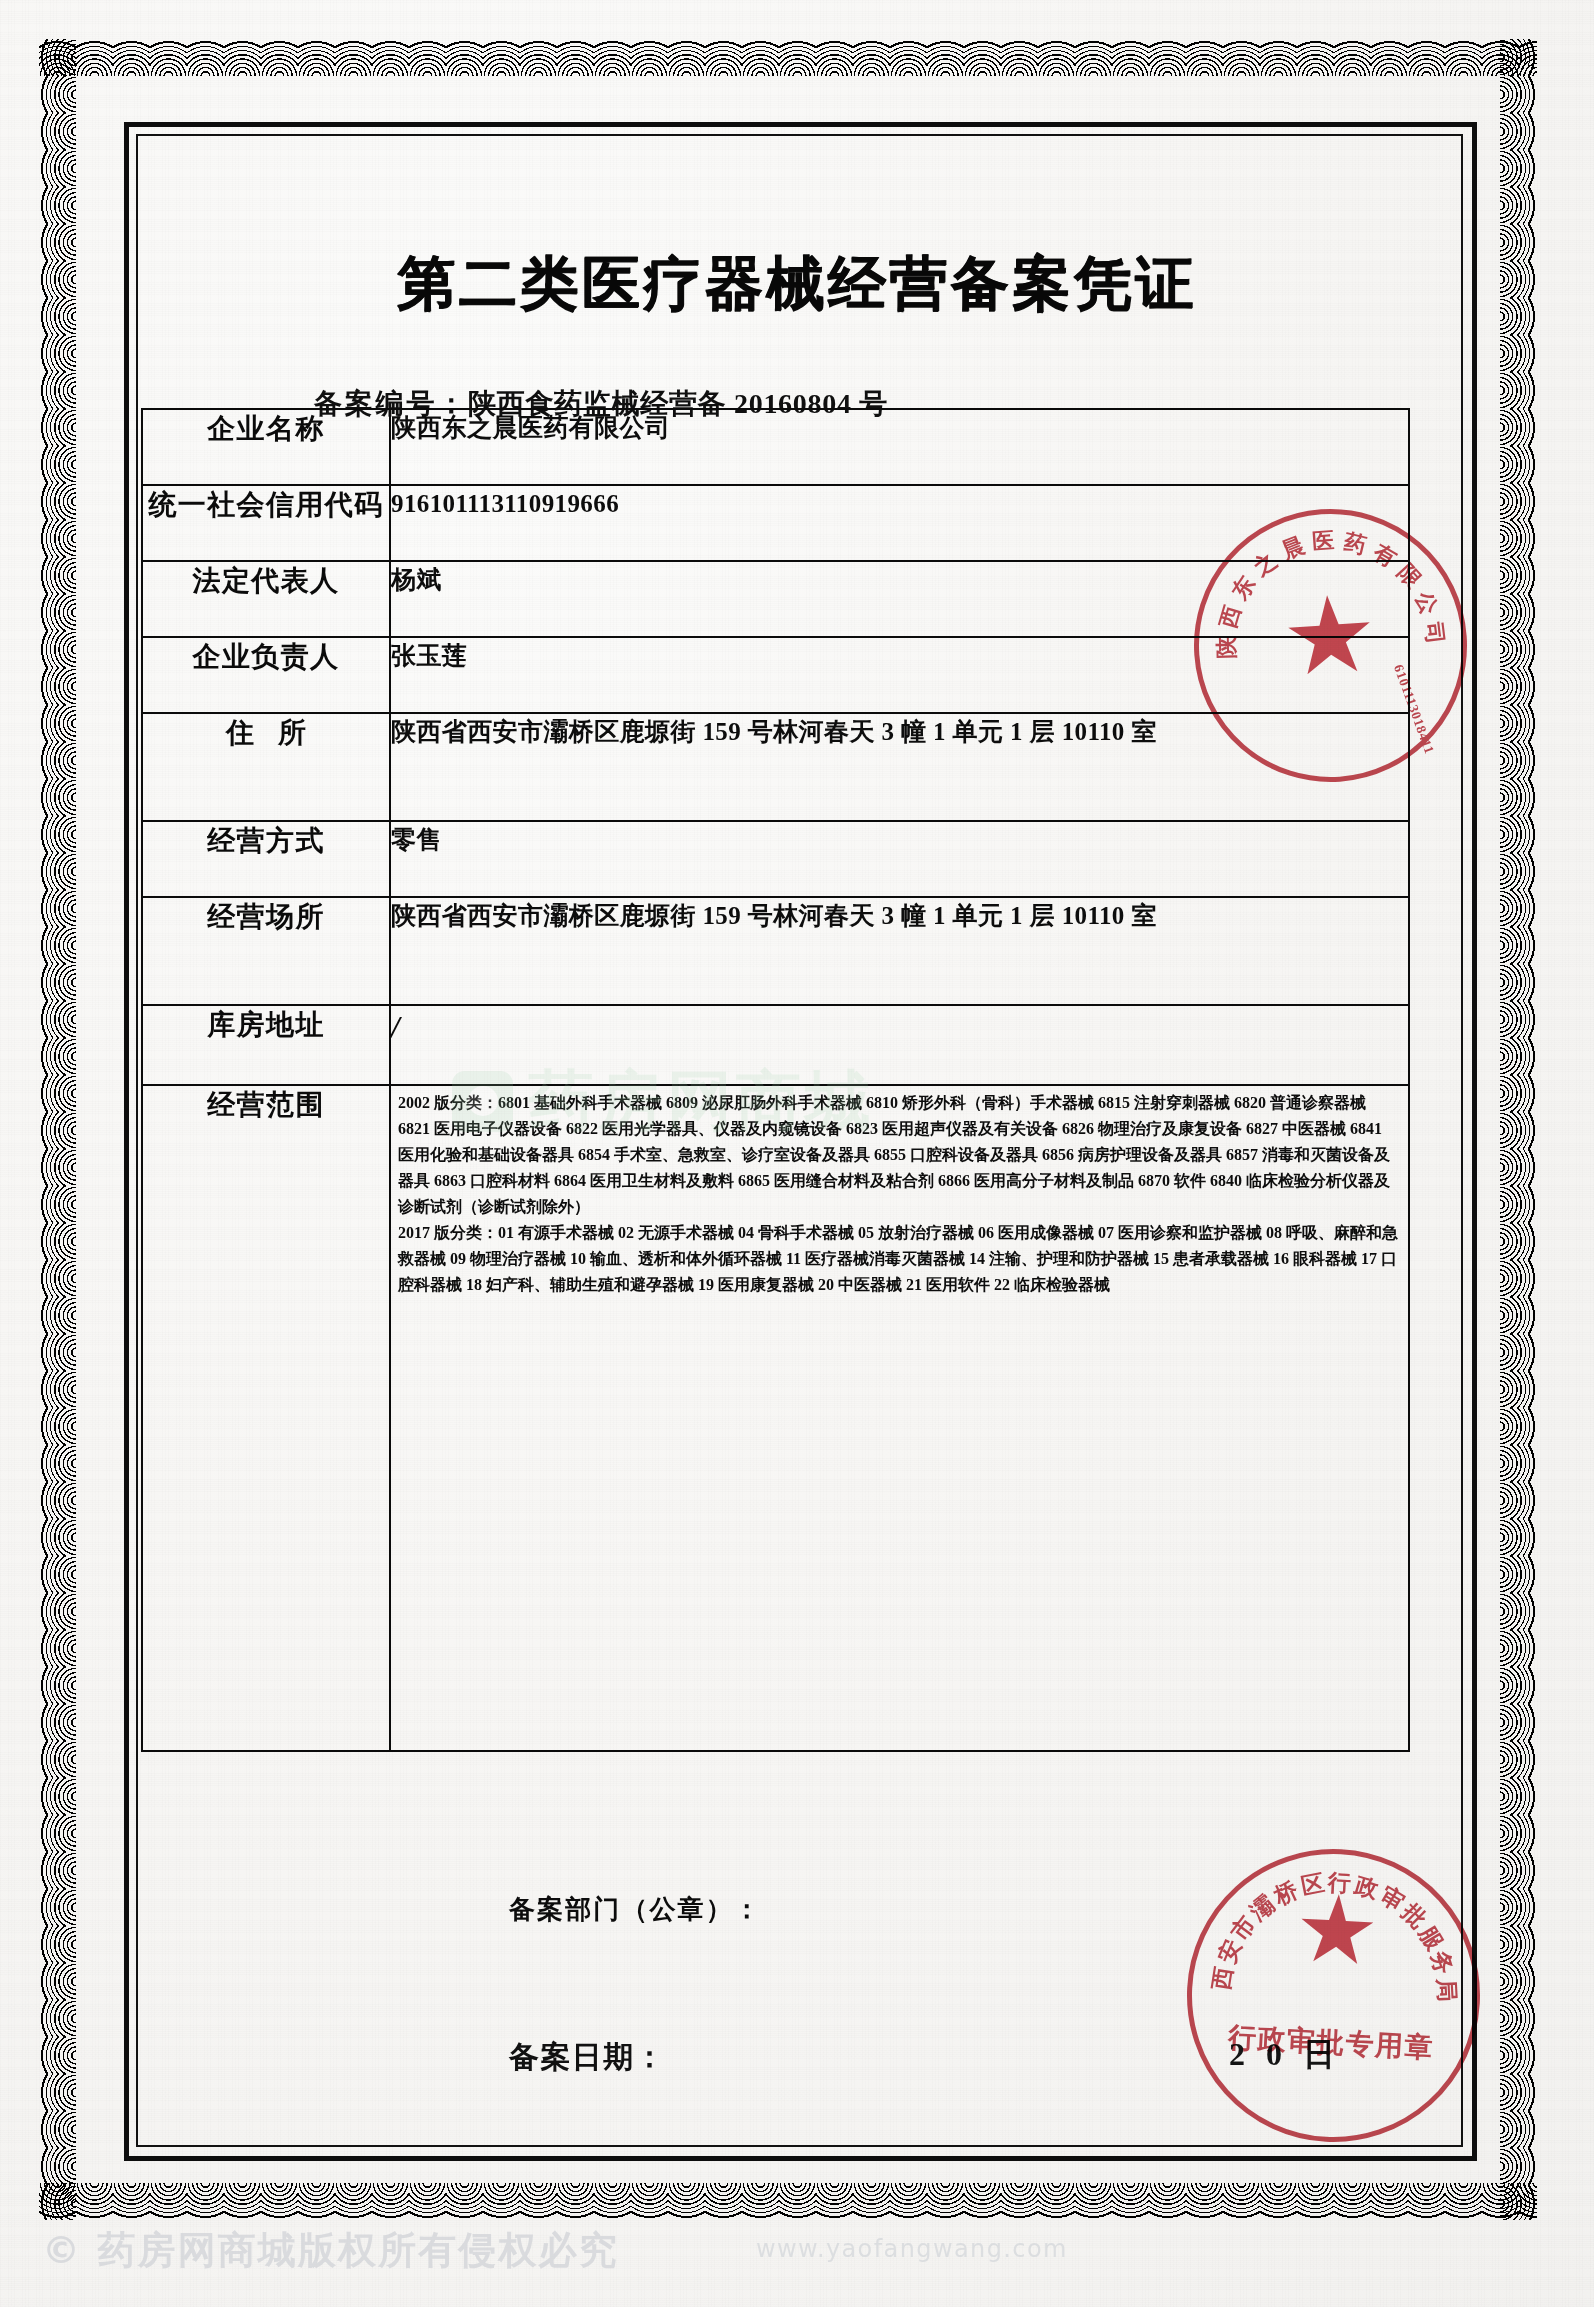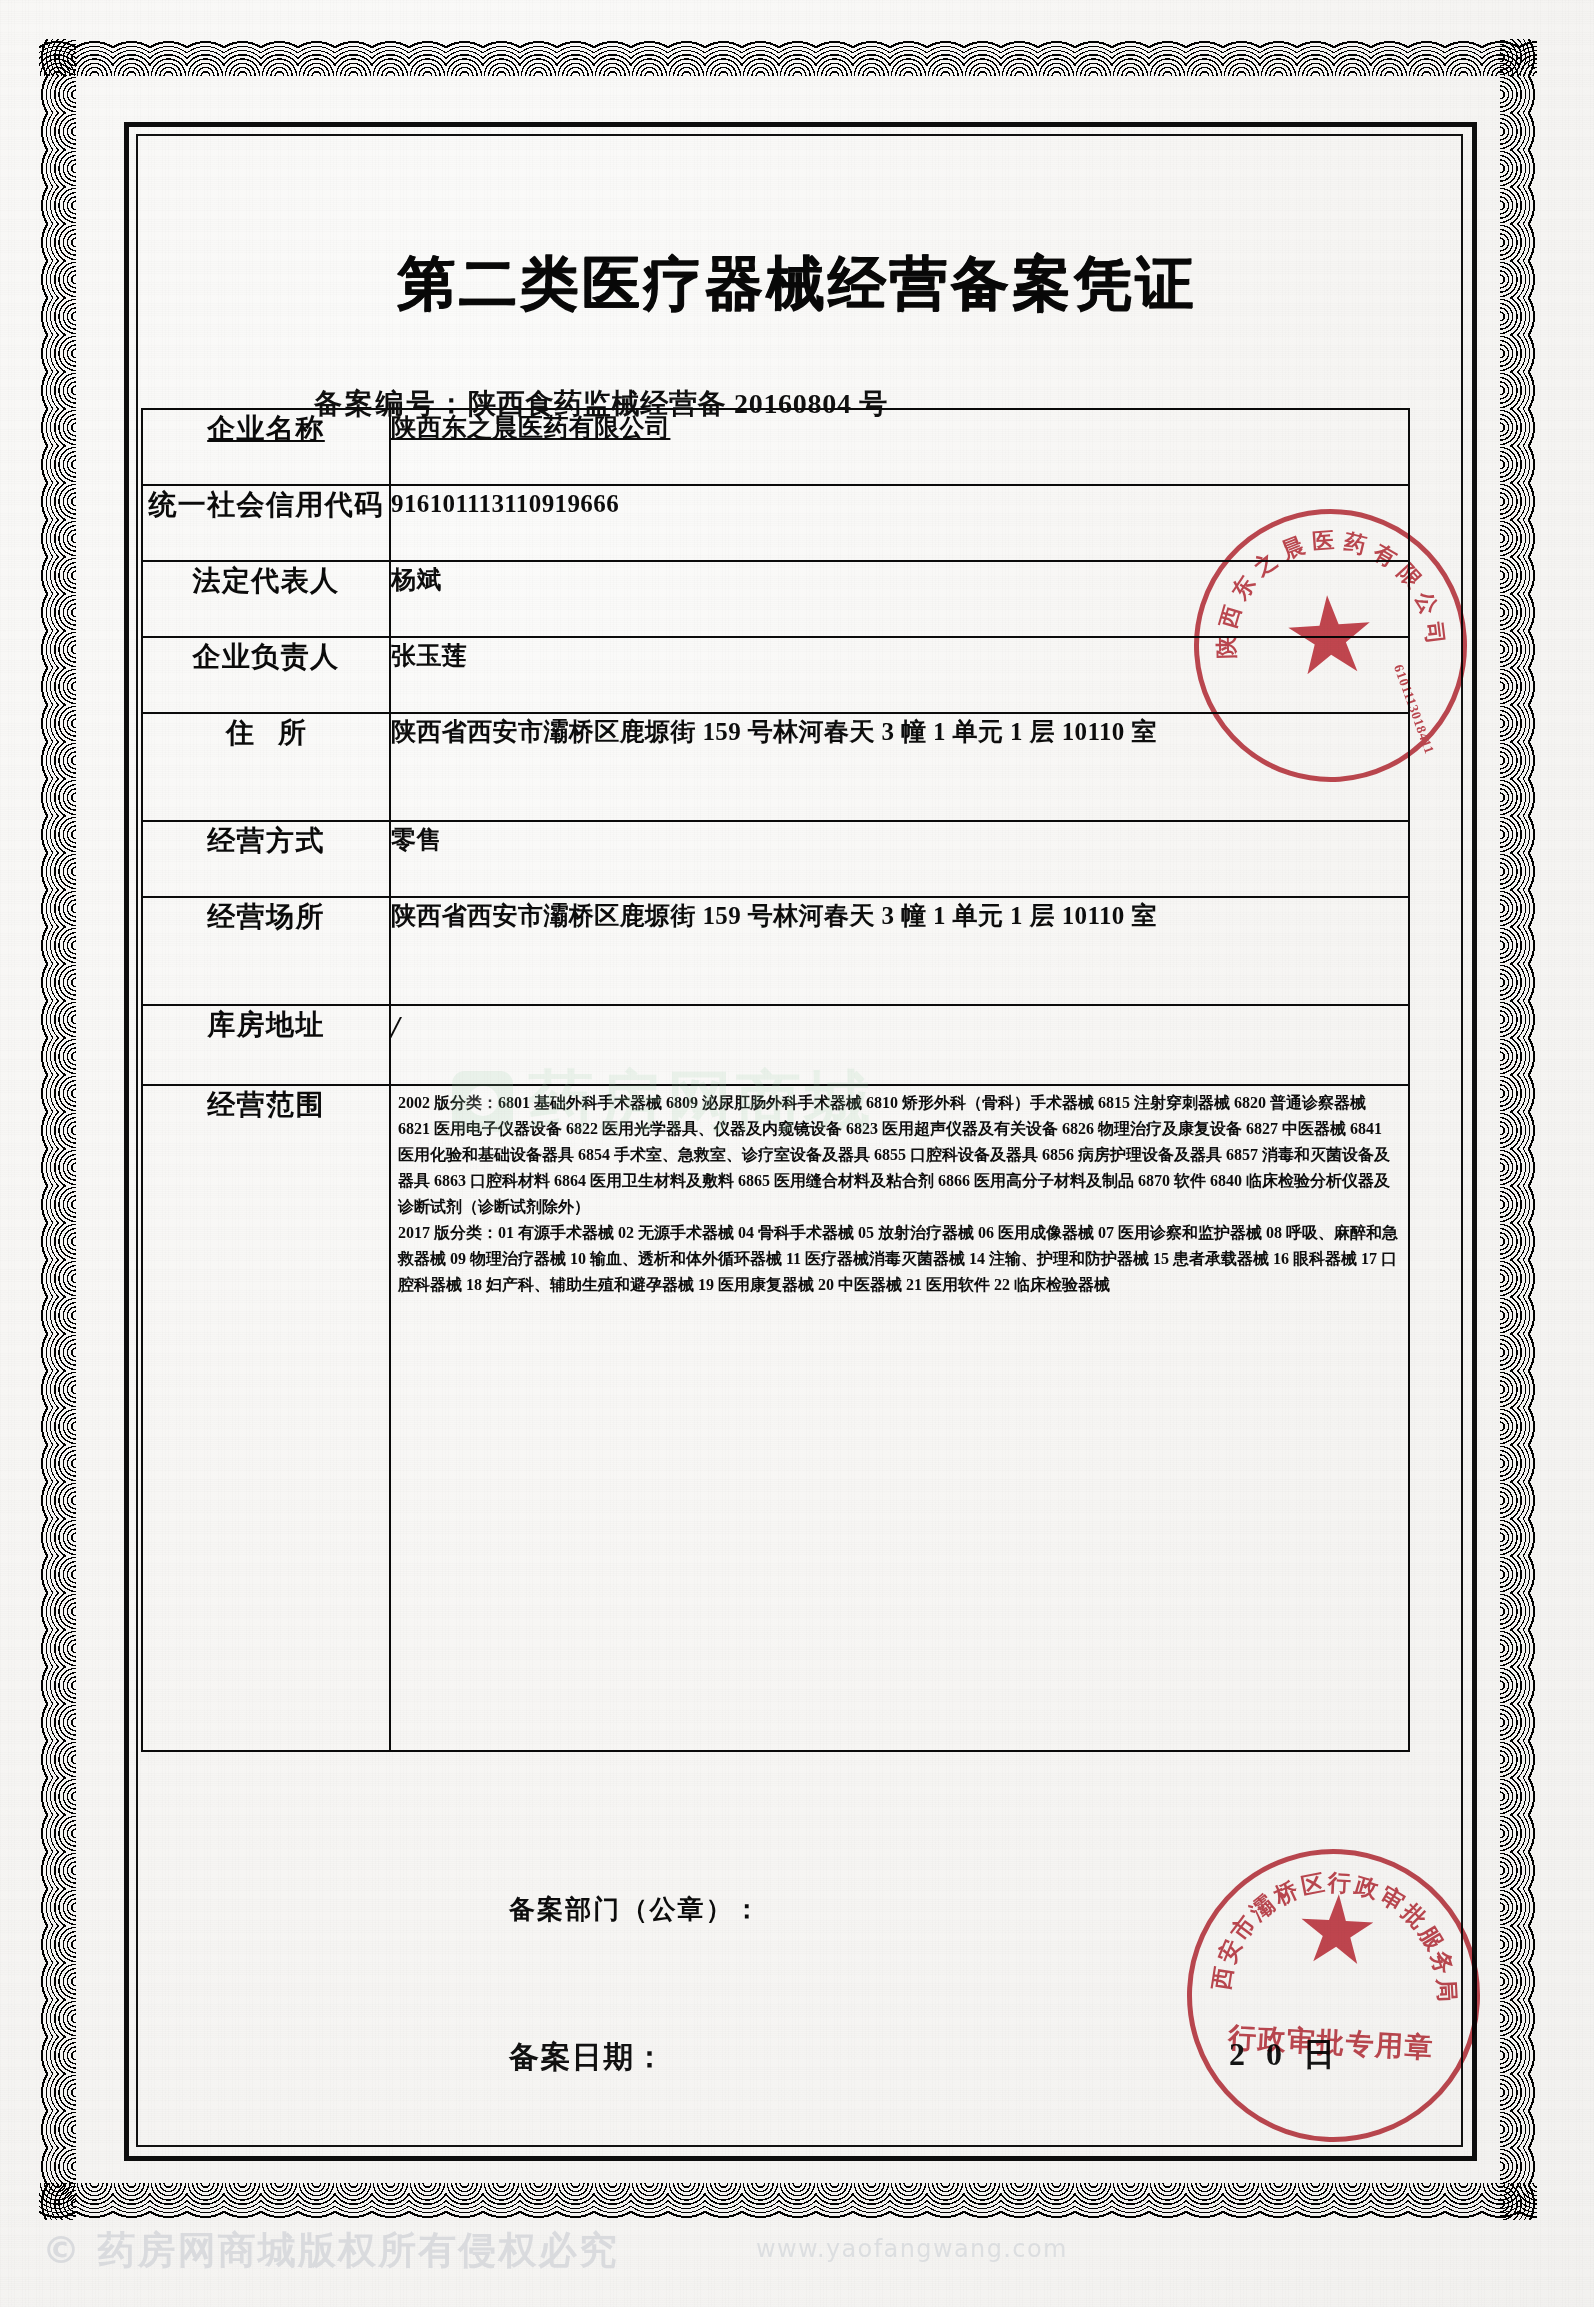--- a/index.html
+++ b/index.html
@@ -147,21 +147,21 @@
   }
   td.lbl .spaced { letter-spacing: 24px; padding-left: 24px; }
   td.val {
     font-size: 25px;
     font-weight: bold;
     color: #0d0d0d;
     padding: 8.5px 5.7px 8.5px 24px;
     line-height: 1.42;
     letter-spacing: 0.4px;
   }
-  tr.r-name td { height: 74px; text-decoration: underline; }
+  tr.r-name td { height: 74px; }
   tr.r-credit td { height: 74px; }
   tr.r-legal td { height: 74px; }
   tr.r-head td { height: 74px; }
   tr.r-domicile td { height: 106px; }
   tr.r-mode td { height: 74px; margin-left: 48px; }
   tr.r-place td { height: 106px; }
   tr.r-warehouse td { height: 78px; }
   tr.r-scope td { height: 664px; }
 
   td.val.name-cell { padding-top: 4.2px; }

